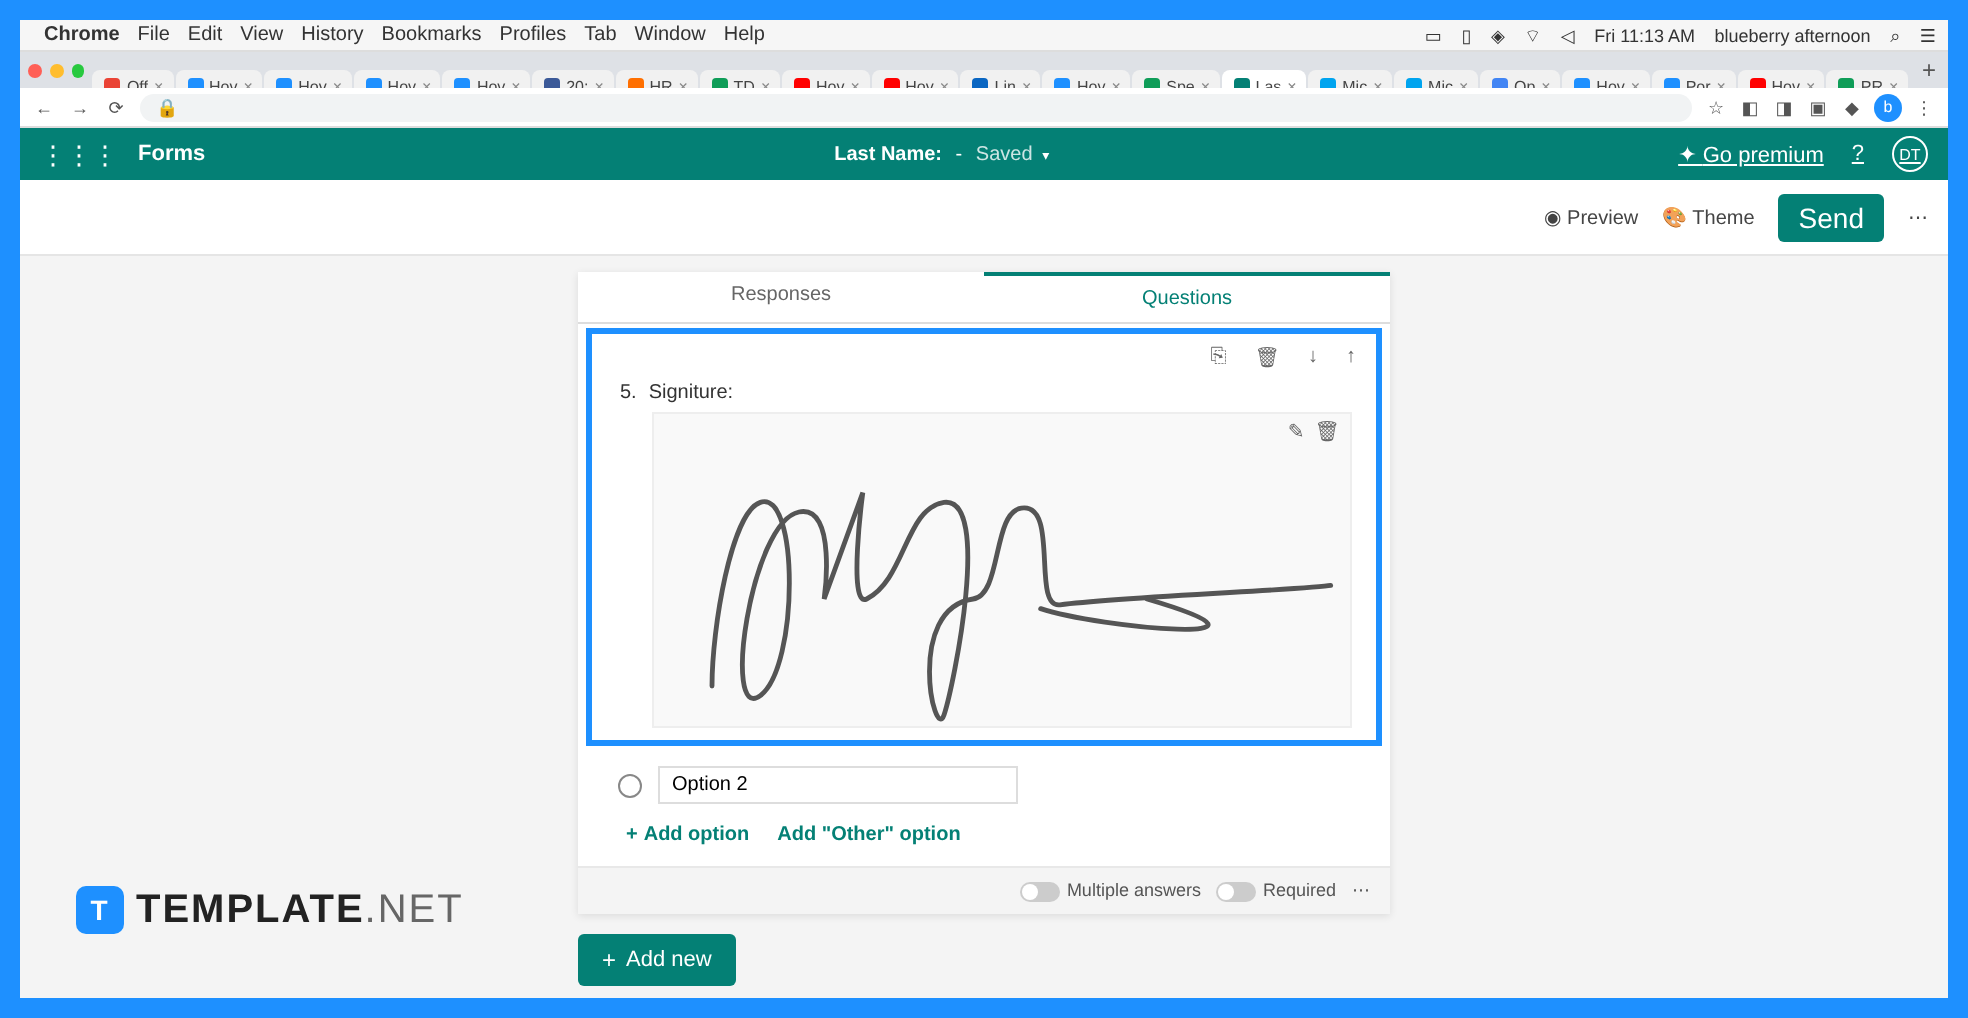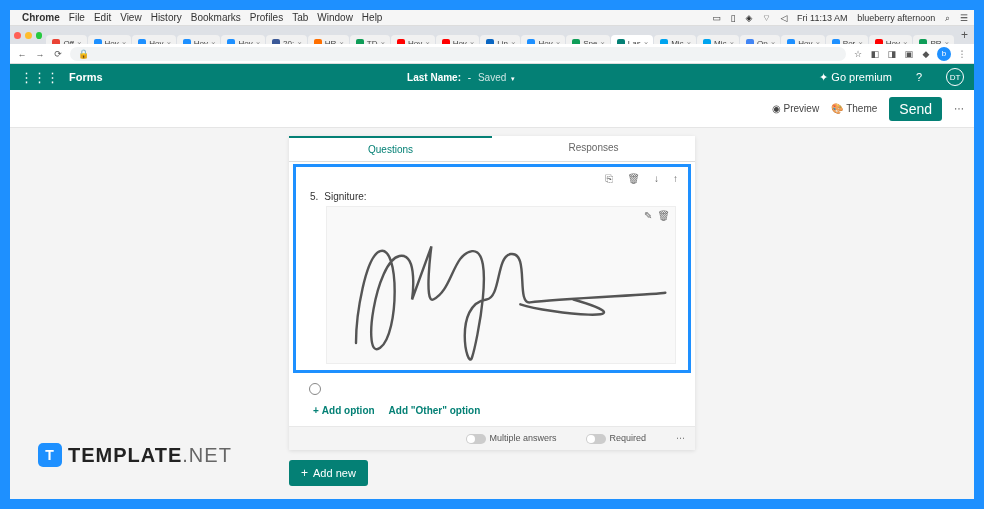--- a/index.html
+++ b/index.html
@@ -28,21 +28,21 @@
 .addr-bar .nav-ic { width: 12px; text-align: center; margin-right: 6px; color: #555; }
 .addr-bar .url-box { flex: 1; background: #f1f3f4; border-radius: 10px; padding: 2px 8px; display: flex; align-items: center; color: #666; }
 .addr-bar .url-box .lock { margin-right: 5px; }
 .addr-bar .ext { display: flex; align-items: center; gap: 5px; margin-left: 6px; }
 .addr-bar .ext span { width: 12px; text-align: center; font-size: 9px; }
 
 
 .forms-header { height: 26px; background: #048075; display: flex; align-items: center; color: #fff; font-size: 11px; padding: 0 10px; }
 .forms-header .waffle { font-size: 13px; margin-right: 10px; }
 .forms-header .center { flex: 1; text-align: center; font-size: 10px; }
-.forms-header .right { display: flex; align-items: center; gap: 24px; }
+.forms-header .right { display: flex; align-items: center; gap: 14px; text-decoration: underline; }
 .forms-header .avatar { width: 18px; height: 18px; border: 1px solid #fff; border-radius: 50%; display: flex; align-items: center; justify-content: center; font-size: 8px; }
 .caret { font-size: 7px; margin-left: 2px; }
 
 
 .toolbar { height: 38px; background: #fff; border-bottom: 1px solid #e5e5e5; display: flex; justify-content: flex-end; align-items: center; padding: 0 10px; font-size: 10px; gap: 12px; }
 .toolbar .send-btn { background: #048075; color: #fff; border-radius: 3px; padding: 4px 10px; font-size: 14px; }
 .toolbar .ic { color: #444; }
 
 
 .canvas { flex: 1; background: #f4f4f4; display: flex; justify-content: center; overflow: auto; padding-top: 8px; position: relative; }
@@ -64,21 +64,21 @@
 
 .options { padding: 4px 20px; }
 .opt-row { display: flex; align-items: center; margin: 4px 0; }
 .opt-radio { width: 12px; height: 12px; border: 1px solid #888; border-radius: 50%; margin-right: 8px; }
 .opt-label { font-size: 10px; padding: 3px 6px; border: 1px solid #ddd; width: 180px; }
 .add-opts { display: flex; gap: 14px; padding: 6px 4px; font-size: 10px; }
 .add-opts .link { color: #048075; font-weight: 600; }
 .add-opts .plus { color: #048075; font-weight: bold; margin-right: 3px; }
 
 
-.settings-row { background: #f4f4f4; display: flex; justify-content: flex-end; align-items: center; gap: 30px; padding: 6px 10px; font-size: 9px; color: #555; border-top: 1px solid #e8e8e8; }
+.settings-row { background: #f4f4f4; display: flex; justify-content: flex-end; align-items: center; gap: 8px; padding: 6px 10px; font-size: 9px; color: #555; border-top: 1px solid #e8e8e8; }
 .toggle { width: 20px; height: 10px; background: #ccc; border-radius: 6px; position: relative; display: inline-block; margin-right: 3px; vertical-align: middle; }
 .toggle::after { content: ""; position: absolute; left: 1px; top: 1px; width: 8px; height: 8px; background: #fff; border-radius: 50%; }
 
 
 .add-new-row { padding: 10px 0 0 0; }
 .add-new-btn { background: #048075; color: #fff; font-size: 11px; padding: 6px 12px; border-radius: 3px; display: inline-flex; align-items: center; }
 .add-new-btn .plus { font-size: 12px; margin-right: 5px; }
 
 
 .watermark { position: absolute; left: 28px; bottom: 32px; display: flex; align-items: center; font-weight: 700; font-size: 20px; color: #222; letter-spacing: 1px; }
@@ -268,22 +268,22 @@
     <span class="ic">◉ <span>Preview</span></span>
     <span class="ic">🎨 <span>Theme</span></span>
     <span class="send-btn">Send</span>
     <span class="ic">⋯</span>
   </div>
 
   <div class="canvas">
     <div>
       <div class="form-card">
         <div class="tabs-row">
+          <div class="ftab">Responses</div>
           <div class="ftab active">Questions</div>
-          <div class="ftab">Responses</div>
         </div>
 
         <div class="question-area">
           <div class="highlight-box">
             <div class="q-actions">
               <span>⎘</span>
               <span>🗑</span>
               <span>↓</span>
               <span>↑</span>
             </div>
@@ -299,20 +299,21 @@
               <svg class="sig-svg" viewBox="0 0 360 160">
                 <path d="M 30 140 C 30 110 40 50 55 45 C 75 38 75 130 55 145 C 35 160 50 55 75 50 C 95 46 88 95 88 95 L 108 40 C 108 40 100 100 110 95 C 130 85 130 48 150 45 C 175 42 155 140 150 155 C 145 170 130 100 165 95 C 180 93 175 50 190 48 C 210 45 195 100 210 98 C 240 94 340 90 350 88" stroke="#555" stroke-width="2.5" fill="none" stroke-linecap="round"></path>
                 <path d="M 200 100 C 230 110 340 120 255 95" stroke="#555" stroke-width="2.5" fill="none" stroke-linecap="round"></path>
               </svg>
             </div>
           </div>
 
           <div class="options">
             <div class="opt-row">
               <span class="opt-radio"></span>
+              <span class="opt-label">Option 2</span>
             </div>
             <div class="add-opts">
               <span class="link"><span class="plus">+</span><span>Add option</span></span>
               <span class="link">Add "Other" option</span>
             </div>
           </div>
 
           <div class="settings-row">
             <span><span class="toggle"></span><span>Multiple answers</span></span>
             <span><span class="toggle"></span><span>Required</span></span>

